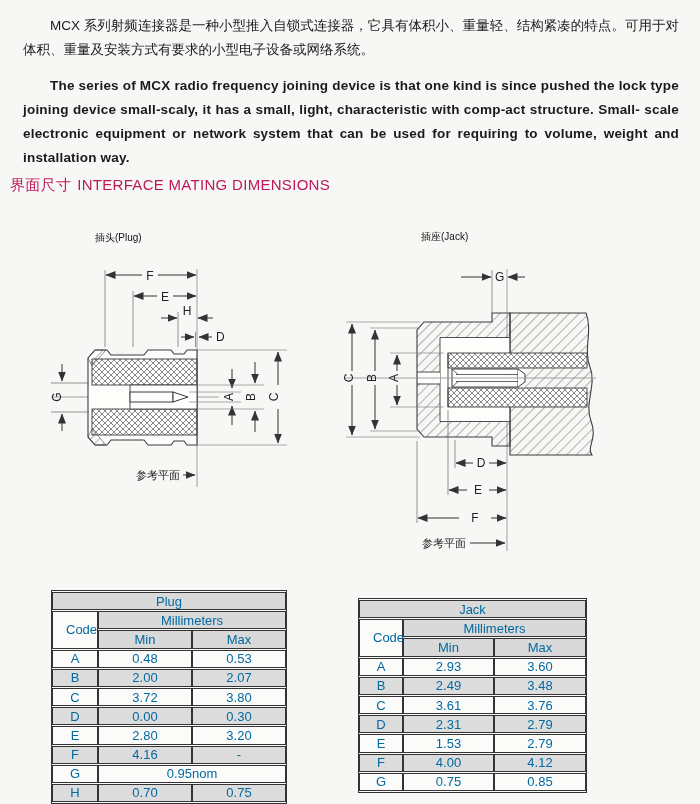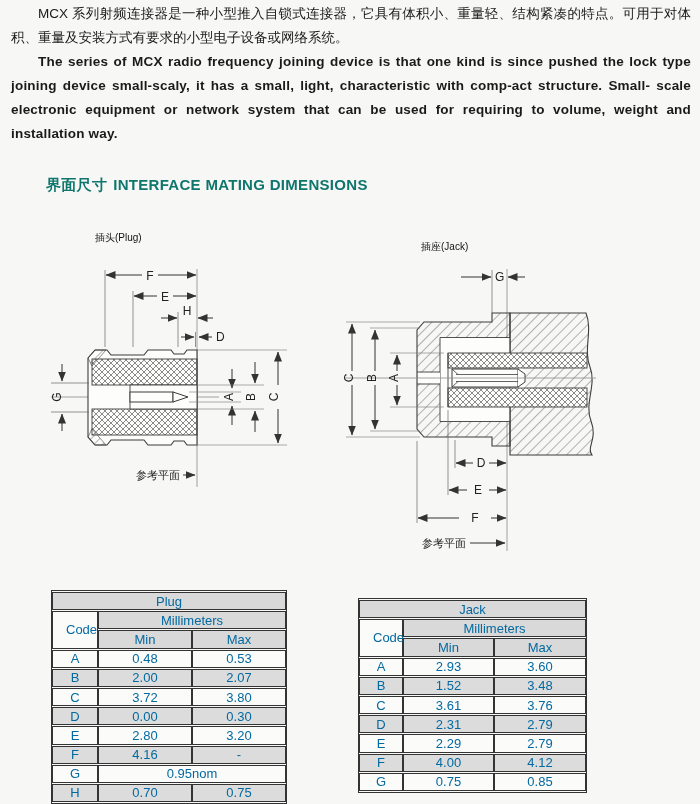--- a/index.html
+++ b/index.html
@@ -3,23 +3,23 @@
 <meta charset="utf-8">
 <style>
   html,body{margin:0;padding:0;background:#e9e9e7;}
   .page{
     position:relative;width:700px;height:804px;margin:0 auto;
     background:#f7f7f5;overflow:hidden;
     font-family:"Liberation Sans", sans-serif;color:#161616;
   }
   .abs{position:absolute;}
   .para{position:absolute;left:11px;right:9px;top:2px;}
-  .para p{margin:0;font-size:13.5px;line-height:24px;text-align:justify;text-indent:27px;color:#1a1a1a;}
+  .para p{margin:12px;font-size:13.5px;line-height:24px;text-align:justify;text-indent:27px;color:#1a1a1a;}
   .para p.en{letter-spacing:.2px;font-weight:bold;}
-  .sec-heading{position:absolute;left:10px;top:176px;font-size:15px;font-weight:bold;color:#0f766e;letter-spacing:.3px;margin-left:36px;}
+  .sec-heading{position:absolute;left:10px;top:176px;font-size:15px;font-weight:normal;color:#be185d;letter-spacing:.3px;}
   .sec-heading .en{margin-left:6px;}
   .drw-label{position:absolute;font-size:10px;color:#111;}
   svg text{font-family:"Liberation Sans", sans-serif;font-size:12px;fill:#222;}
   svg text.cjk{font-size:11px;}
 
   .table-box{position:absolute;border:1.6px solid #333;background:#f9f9f8;}
   table.dim{border-collapse:separate;border-spacing:0 1px;width:100%;table-layout:fixed;}
   table.dim td{
     border:1.3px solid #343434;text-align:center;vertical-align:middle;
     font-size:13px;height:16.2px;padding:0;background:#fbfbfa;color:#0369a1;
@@ -36,21 +36,21 @@
   <div class="para">
     <p>MCX 系列射频连接器是一种小型推入自锁式连接器，它具有体积小、重量轻、结构紧凑的特点。可用于对体积、重量及安装方式有要求的小型电子设备或网络系统。</p>
     <p class="en">The series of MCX radio frequency joining device is that one kind is since pushed the lock type joining device small-scaly, it has a small, light, characteristic with comp-act structure. Small- scale electronic equipment or network system that can be used for requiring to volume, weight and installation way.</p>
   </div>
 
   <div class="sec-heading">
     <span>界面尺寸</span><span class="en">INTERFACE MATING DIMENSIONS</span>
   </div>
 
   <div class="drw-label" style="left:95px;top:231px">插头(Plug)</div>
-  <div class="drw-label" style="left:421px;top:240px">插座(Jack)</div>
+  <div class="drw-label" style="left:421px;top:230px">插座(Jack)</div>
 
   <svg class="abs" style="left:45px;top:255px" width="260" height="250" viewBox="0 0 260 250">
     <defs>
       <marker id="a1" viewBox="0 0 10 8" refX="9.5" refY="4" markerWidth="10" markerHeight="8" orient="auto">
         <path d="M0,0 L10,4 L0,8 Z" fill="#333"></path>
       </marker>
       <pattern id="h1" patternUnits="userSpaceOnUse" width="6" height="6" patternTransform="rotate(45)">
         <line x1="0" y1="0" x2="0" y2="6" stroke="#5a5a5a" stroke-width="0.9"></line>
       </pattern>
       <pattern id="x1" patternUnits="userSpaceOnUse" width="6" height="6">
@@ -286,36 +286,36 @@
         <td style="background:#d9d9d9">Min</td>
         <td style="background:#d9d9d9">Max</td>
       </tr>
       <tr>
             <td>A</td>
             <td>2.93</td>
             <td>3.60</td>
           </tr>
       <tr class="alt">
             <td>B</td>
-            <td>1.52</td>
+            <td>2.49</td>
             <td>3.48</td>
           </tr>
       <tr>
             <td>C</td>
             <td>3.61</td>
             <td>3.76</td>
           </tr>
       <tr class="alt">
             <td>D</td>
             <td>2.31</td>
             <td>2.79</td>
           </tr>
       <tr>
             <td>E</td>
-            <td>2.29</td>
+            <td>1.53</td>
             <td>2.79</td>
           </tr>
       <tr class="alt">
             <td>F</td>
             <td>4.00</td>
             <td>4.12</td>
           </tr>
       <tr>
             <td>G</td>
             <td>0.75</td>

